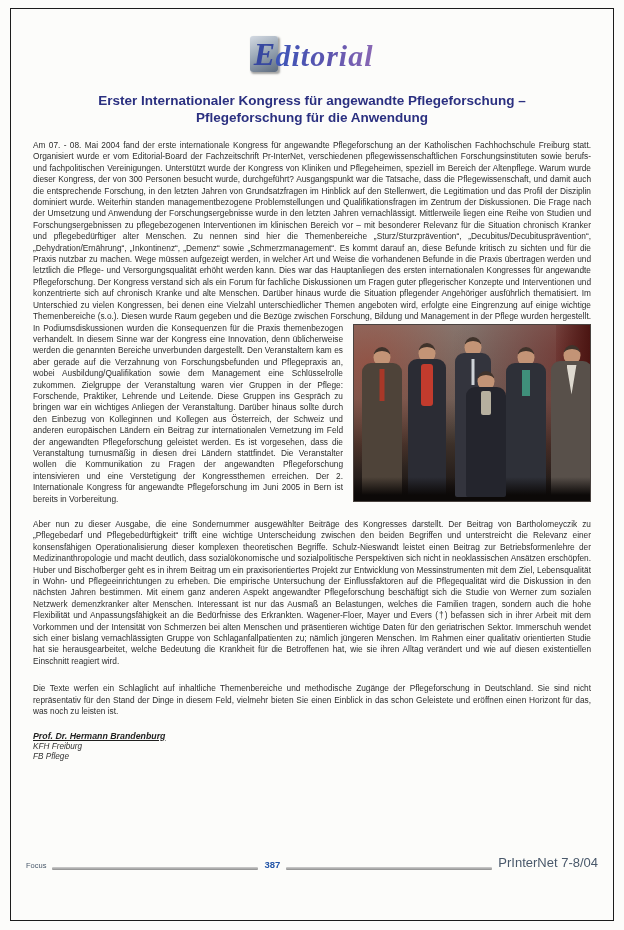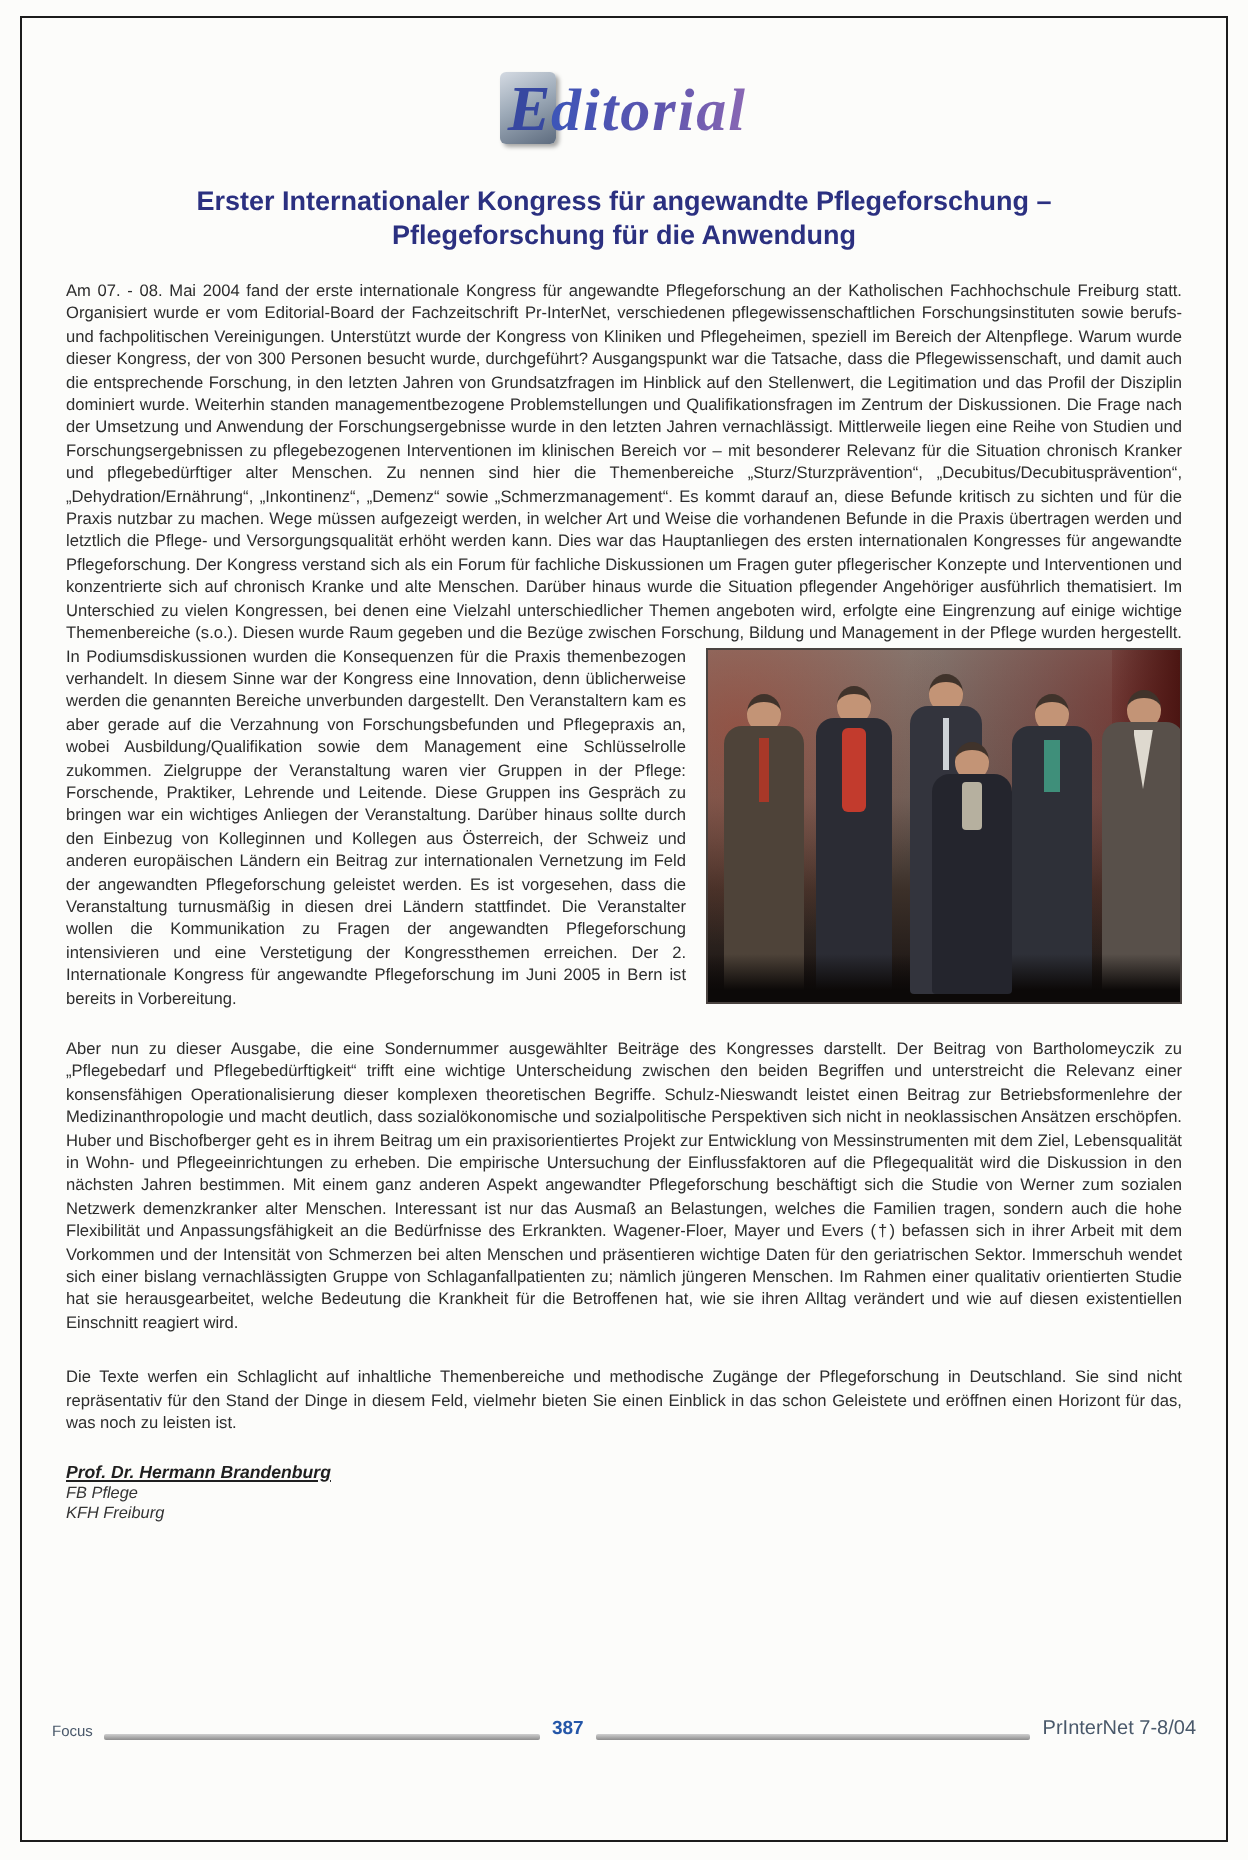--- a/index.html
+++ b/index.html
@@ -52,21 +52,21 @@
   
   .signature{margin-top:13px;clear:both;}
   .sig-name{font:italic bold 8.8px/11px "Liberation Sans",sans-serif;color:#1f1f1f;text-decoration:underline;}
   .sig-line{font:italic 8.2px/10.5px "Liberation Sans",sans-serif;color:#333;}
 
   
   .footer{position:absolute;left:26px;right:26px;top:847px;display:flex;align-items:flex-end;gap:6px;}
   .footer .rule{flex:1;height:3px;background:linear-gradient(180deg,#cfcfcf,#8d8d8d);border-radius:1px;}
   .footer-section{font-size:7.5px;color:#49586a;}
   .footer-page{font-weight:bold;font-size:9.5px;color:#2456a8;margin-top:12px;}
-  .footer-issue{font-size:10px;color:#49586a;}
+  .footer-issue{font-size:13px;color:#49586a;}
 </style>
 </head>
 <body>
 
 <div class="page">
   <div class="frame"></div>
 
   <div class="content">
 
     <div class="logo">
@@ -115,22 +115,22 @@
           <i class="floor"></i>
         </span><span>Konsequenzen für die Praxis themenbezogen verhandelt. In diesem Sinne war der Kongress eine Innovation, denn üblicherweise werden die genannten Bereiche unverbunden dargestellt. Den Veranstaltern kam es aber gerade auf die Verzahnung von Forschungsbefunden und Pflegepraxis an, wobei Ausbildung/Qualifikation sowie dem Management eine Schlüsselrolle zukommen. Zielgruppe der Veranstaltung waren vier Gruppen in der Pflege: Forschende, Praktiker, Lehrende und Leitende. Diese Gruppen ins Gespräch zu bringen war ein wichtiges Anliegen der Veranstaltung. Darüber hinaus sollte durch den Einbezug von Kolleginnen und Kollegen aus Österreich, der Schweiz und anderen europäischen Ländern ein Beitrag zur internationalen Vernetzung im Feld der angewandten Pflegeforschung geleistet werden. Es ist vorgesehen, dass die Veranstaltung turnusmäßig in diesen drei Ländern stattfindet. Die Veranstalter wollen die Kommunikation zu Fragen der angewandten Pflegeforschung intensivieren und eine Verstetigung der Kongressthemen erreichen. Der 2. Internationale Kongress für angewandte Pflegeforschung im Juni 2005 in Bern ist bereits in Vorbereitung.</span>
     </p>
 
     <p class="body-text">Aber nun zu dieser Ausgabe, die eine Sondernummer ausgewählter Beiträge des Kongresses darstellt. Der Beitrag von Bartholomeyczik zu „Pflegebedarf und Pflegebedürftigkeit“ trifft eine wichtige Unterscheidung zwischen den beiden Begriffen und unterstreicht die Relevanz einer konsensfähigen Operationalisierung dieser komplexen theoretischen Begriffe. Schulz-Nieswandt leistet einen Beitrag zur Betriebsformenlehre der Medizinanthropologie und macht deutlich, dass sozialökonomische und sozialpolitische Perspektiven sich nicht in neoklassischen Ansätzen erschöpfen. Huber und Bischofberger geht es in ihrem Beitrag um ein praxisorientiertes Projekt zur Entwicklung von Messinstrumenten mit dem Ziel, Lebensqualität in Wohn- und Pflegeeinrichtungen zu erheben. Die empirische Untersuchung der Einflussfaktoren auf die Pflegequalität wird die Diskussion in den nächsten Jahren bestimmen. Mit einem ganz anderen Aspekt angewandter Pflegeforschung beschäftigt sich die Studie von Werner zum sozialen Netzwerk demenzkranker alter Menschen. Interessant ist nur das Ausmaß an Belastungen, welches die Familien tragen, sondern auch die hohe Flexibilität und Anpassungsfähigkeit an die Bedürfnisse des Erkrankten. Wagener-Floer, Mayer und Evers (†) befassen sich in ihrer Arbeit mit dem Vorkommen und der Intensität von Schmerzen bei alten Menschen und präsentieren wichtige Daten für den geriatrischen Sektor. Immerschuh wendet sich einer bislang vernachlässigten Gruppe von Schlaganfallpatienten zu; nämlich jüngeren Menschen. Im Rahmen einer qualitativ orientierten Studie hat sie herausgearbeitet, welche Bedeutung die Krankheit für die Betroffenen hat, wie sie ihren Alltag verändert und wie auf diesen existentiellen Einschnitt reagiert wird.</p>
 
     <p class="body-text para3">Die Texte werfen ein Schlaglicht auf inhaltliche Themenbereiche und methodische Zugänge der Pflegeforschung in Deutschland. Sie sind nicht repräsentativ für den Stand der Dinge in diesem Feld, vielmehr bieten Sie einen Einblick in das schon Geleistete und eröffnen einen Horizont für das, was noch zu leisten ist.</p>
 
     <div class="signature">
       <div class="sig-name">Prof. Dr. Hermann Brandenburg</div>
+      <div class="sig-line">KFH Freiburg</div>
       <div class="sig-line">FB Pflege</div>
-      <div class="sig-line">KFH Freiburg</div>
     </div>
   </div>
 
   <div class="footer">
     <span class="footer-section">Focus</span>
     <span class="rule"></span>
     <span class="footer-page">387</span>
     <span class="rule"></span>
     <span class="footer-issue">PrInterNet 7-8/04</span>
   </div>

